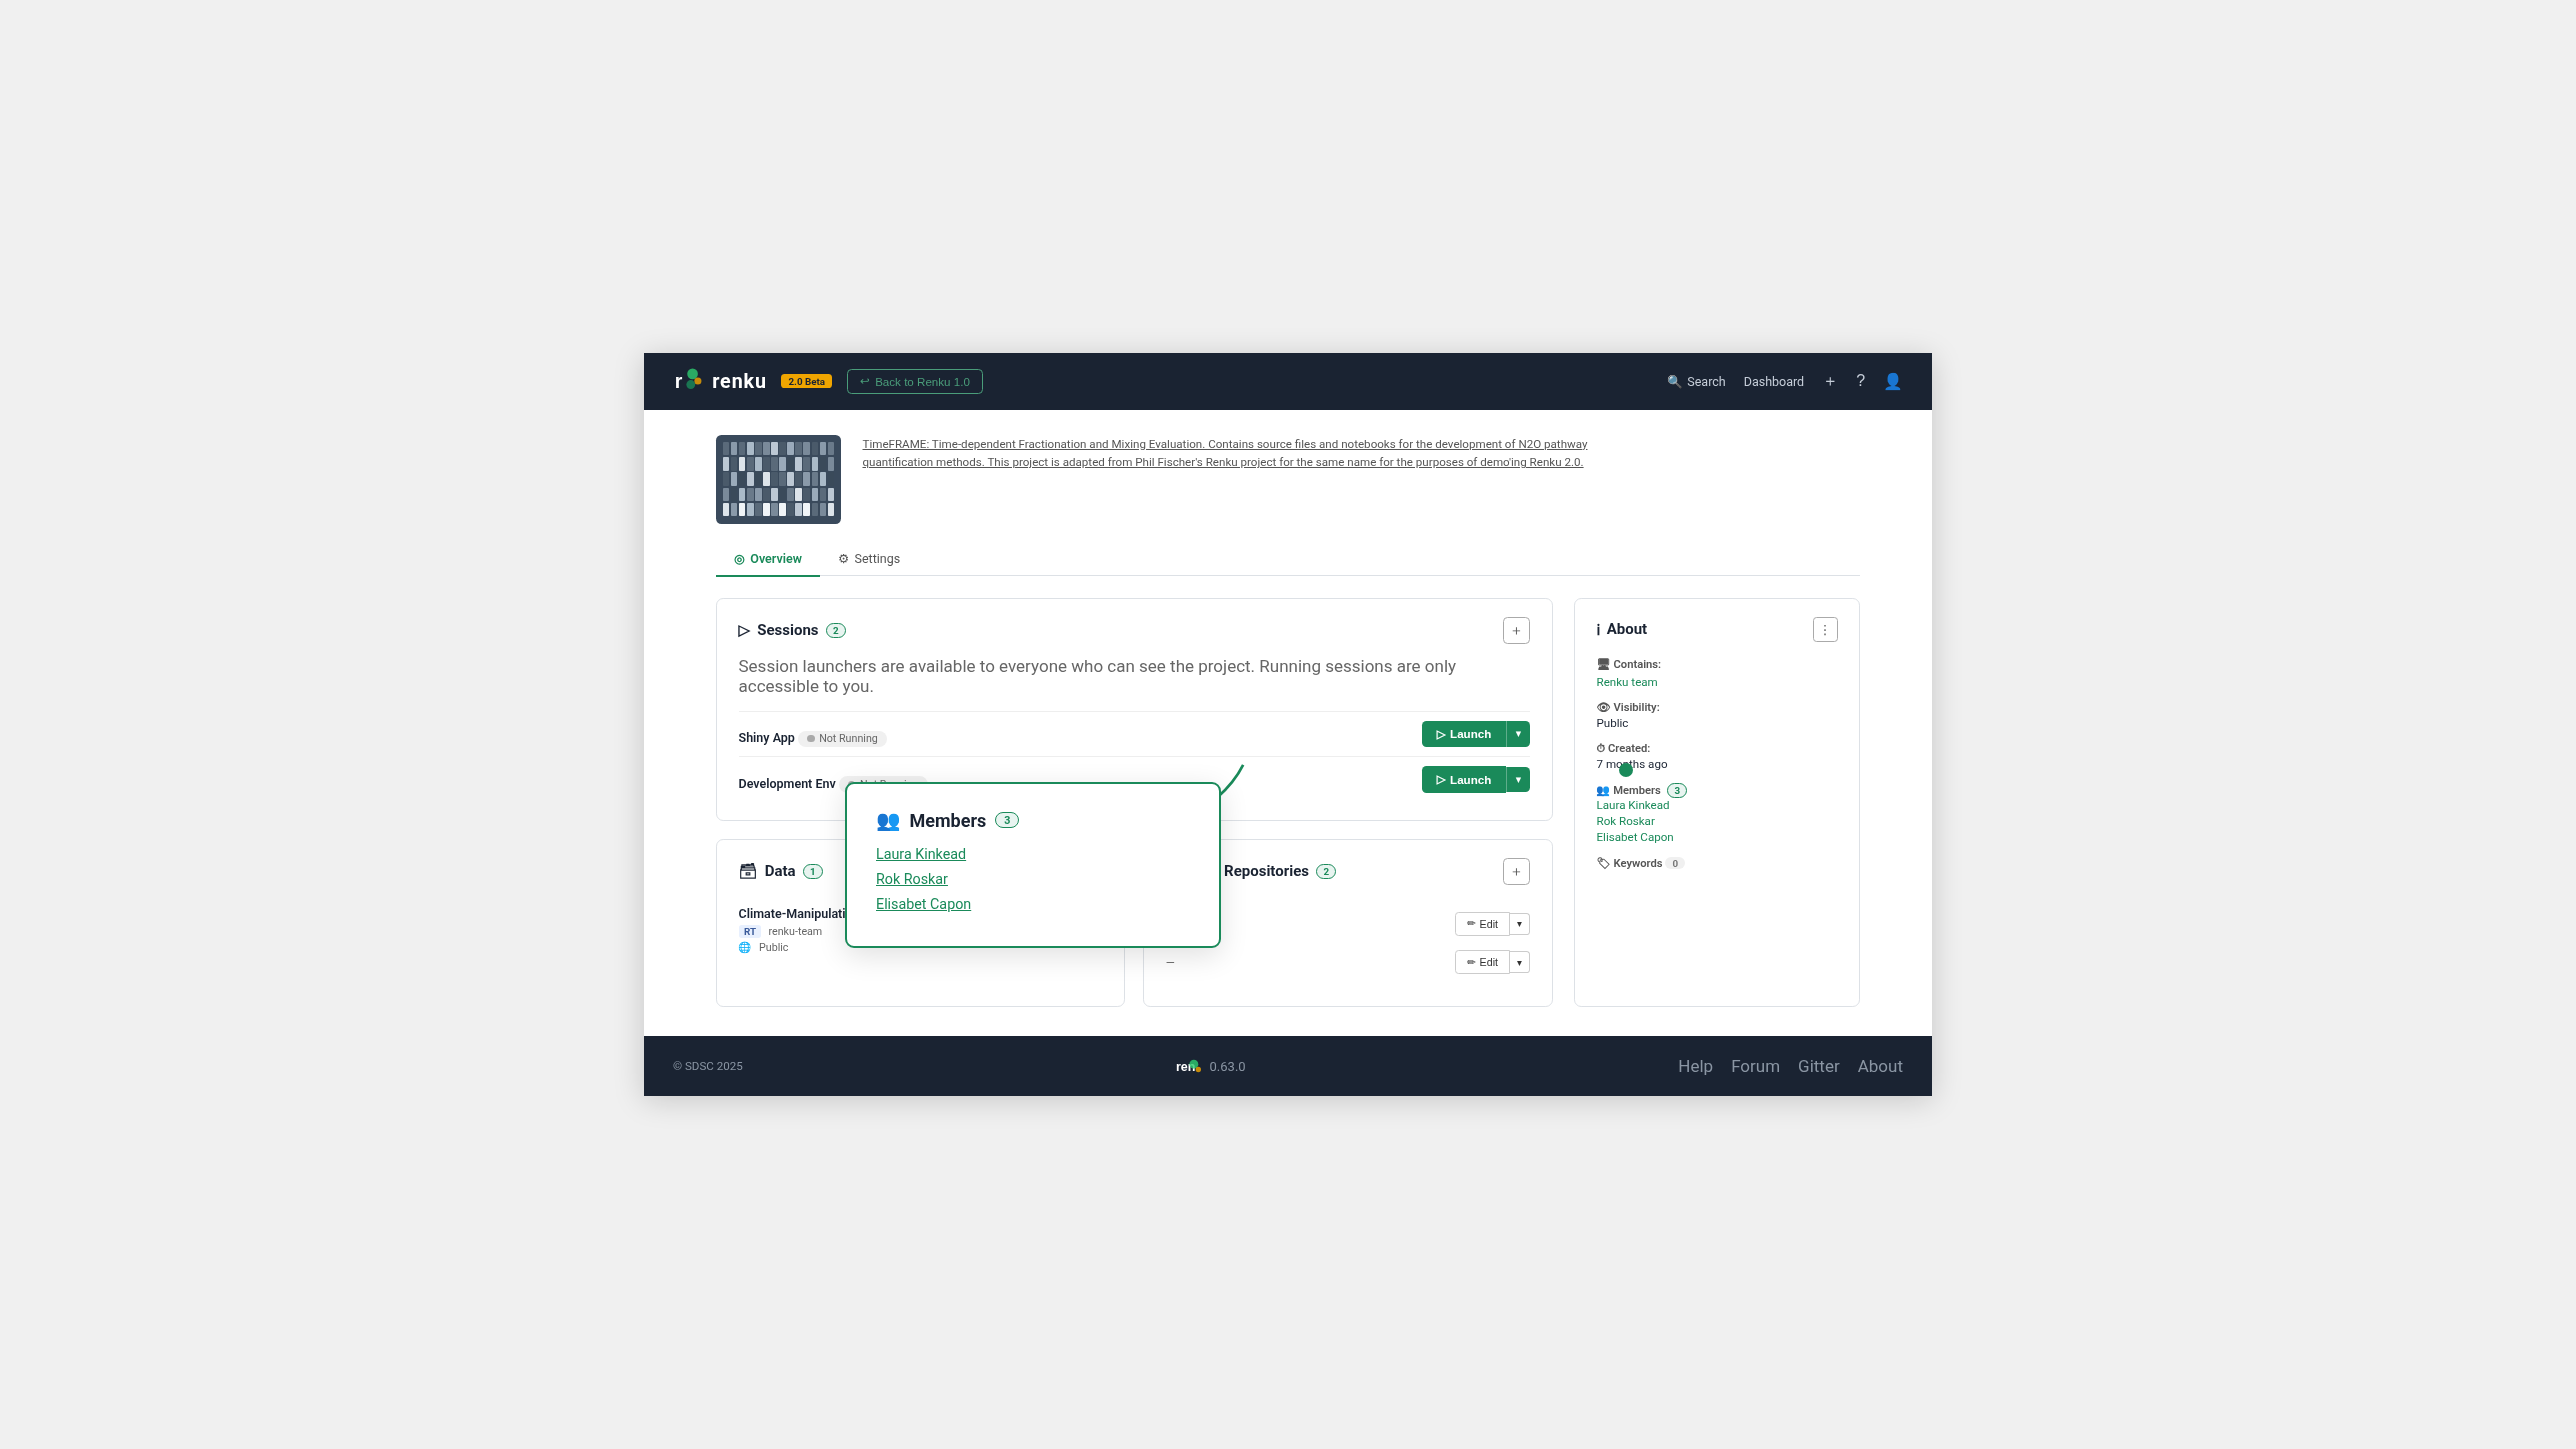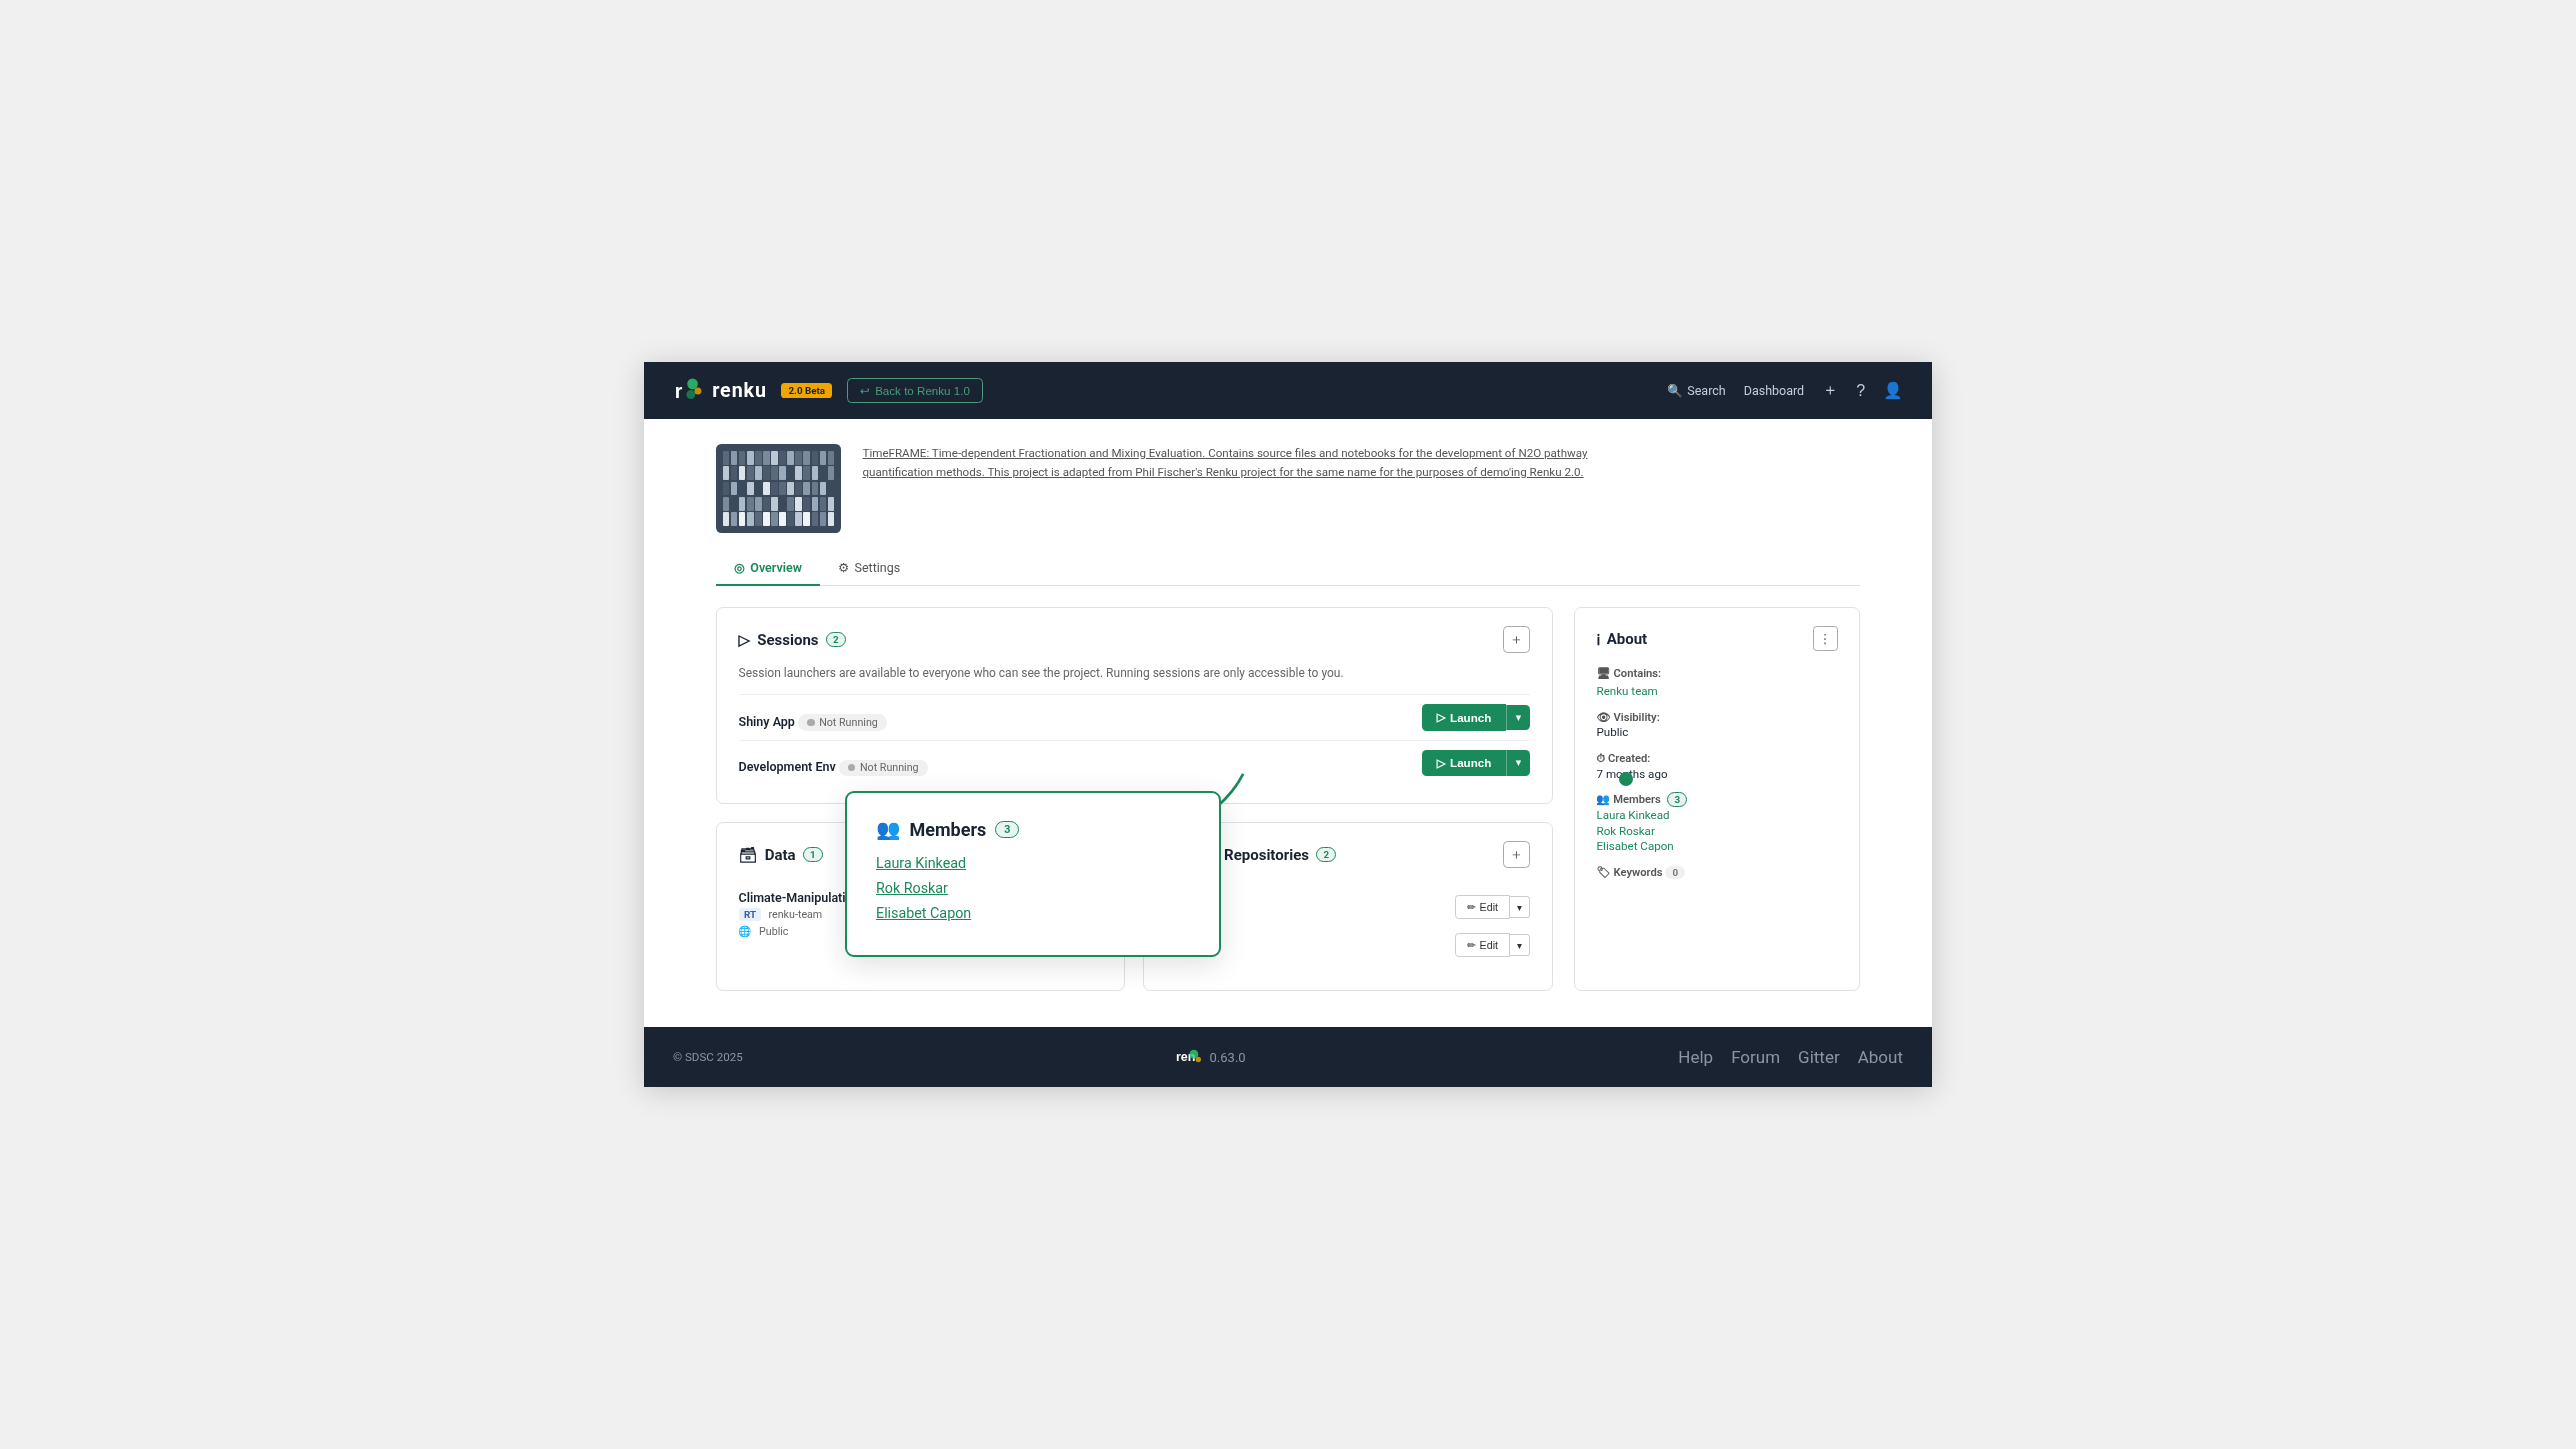--- a/index.html
+++ b/index.html
@@ -199,21 +199,21 @@
       border-radius: 4.5px;
       background: white;
       cursor: pointer;
       display: flex;
       align-items: center;
       justify-content: center;
       font-size: 14.3px;
       color: #555;
     }
     .card-note {
-      font-size: 12px;
+      font-size: 17px;
       color: #666;
       margin-bottom: 14.3px;
     }
 
     
     .session-row {
       display: flex;
       align-items: flex-end;
       justify-content: space-between;
       padding: 9px 0;

